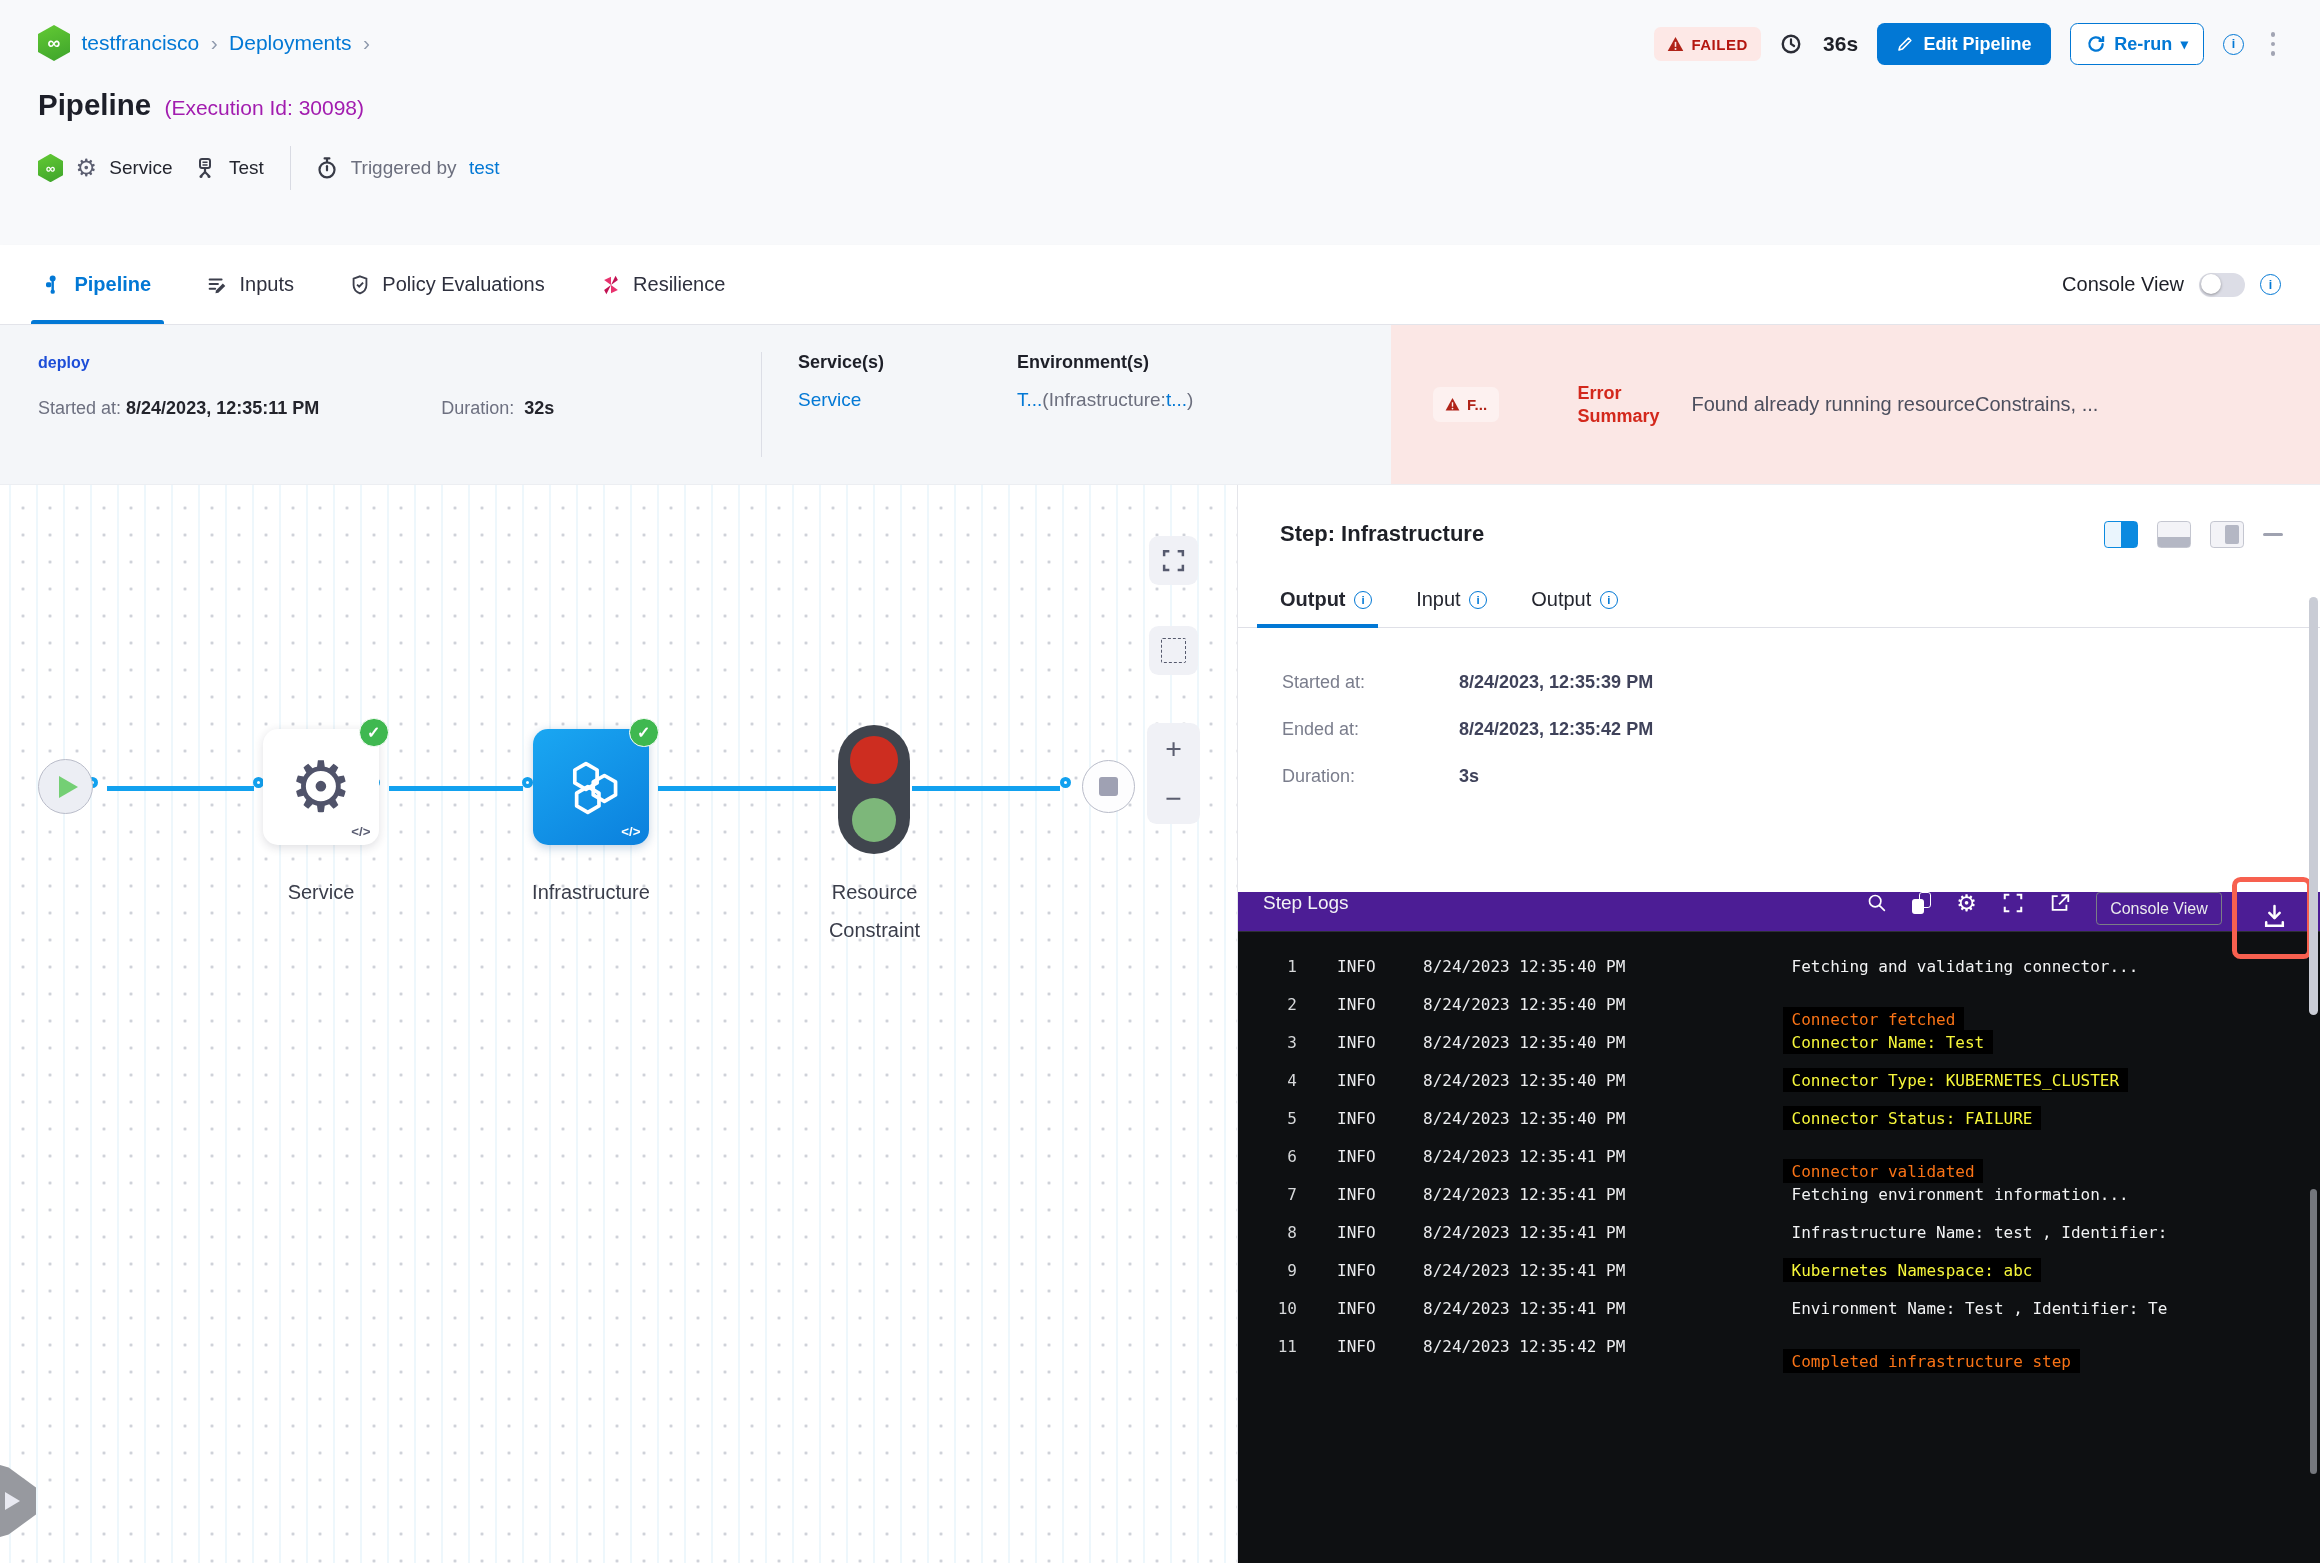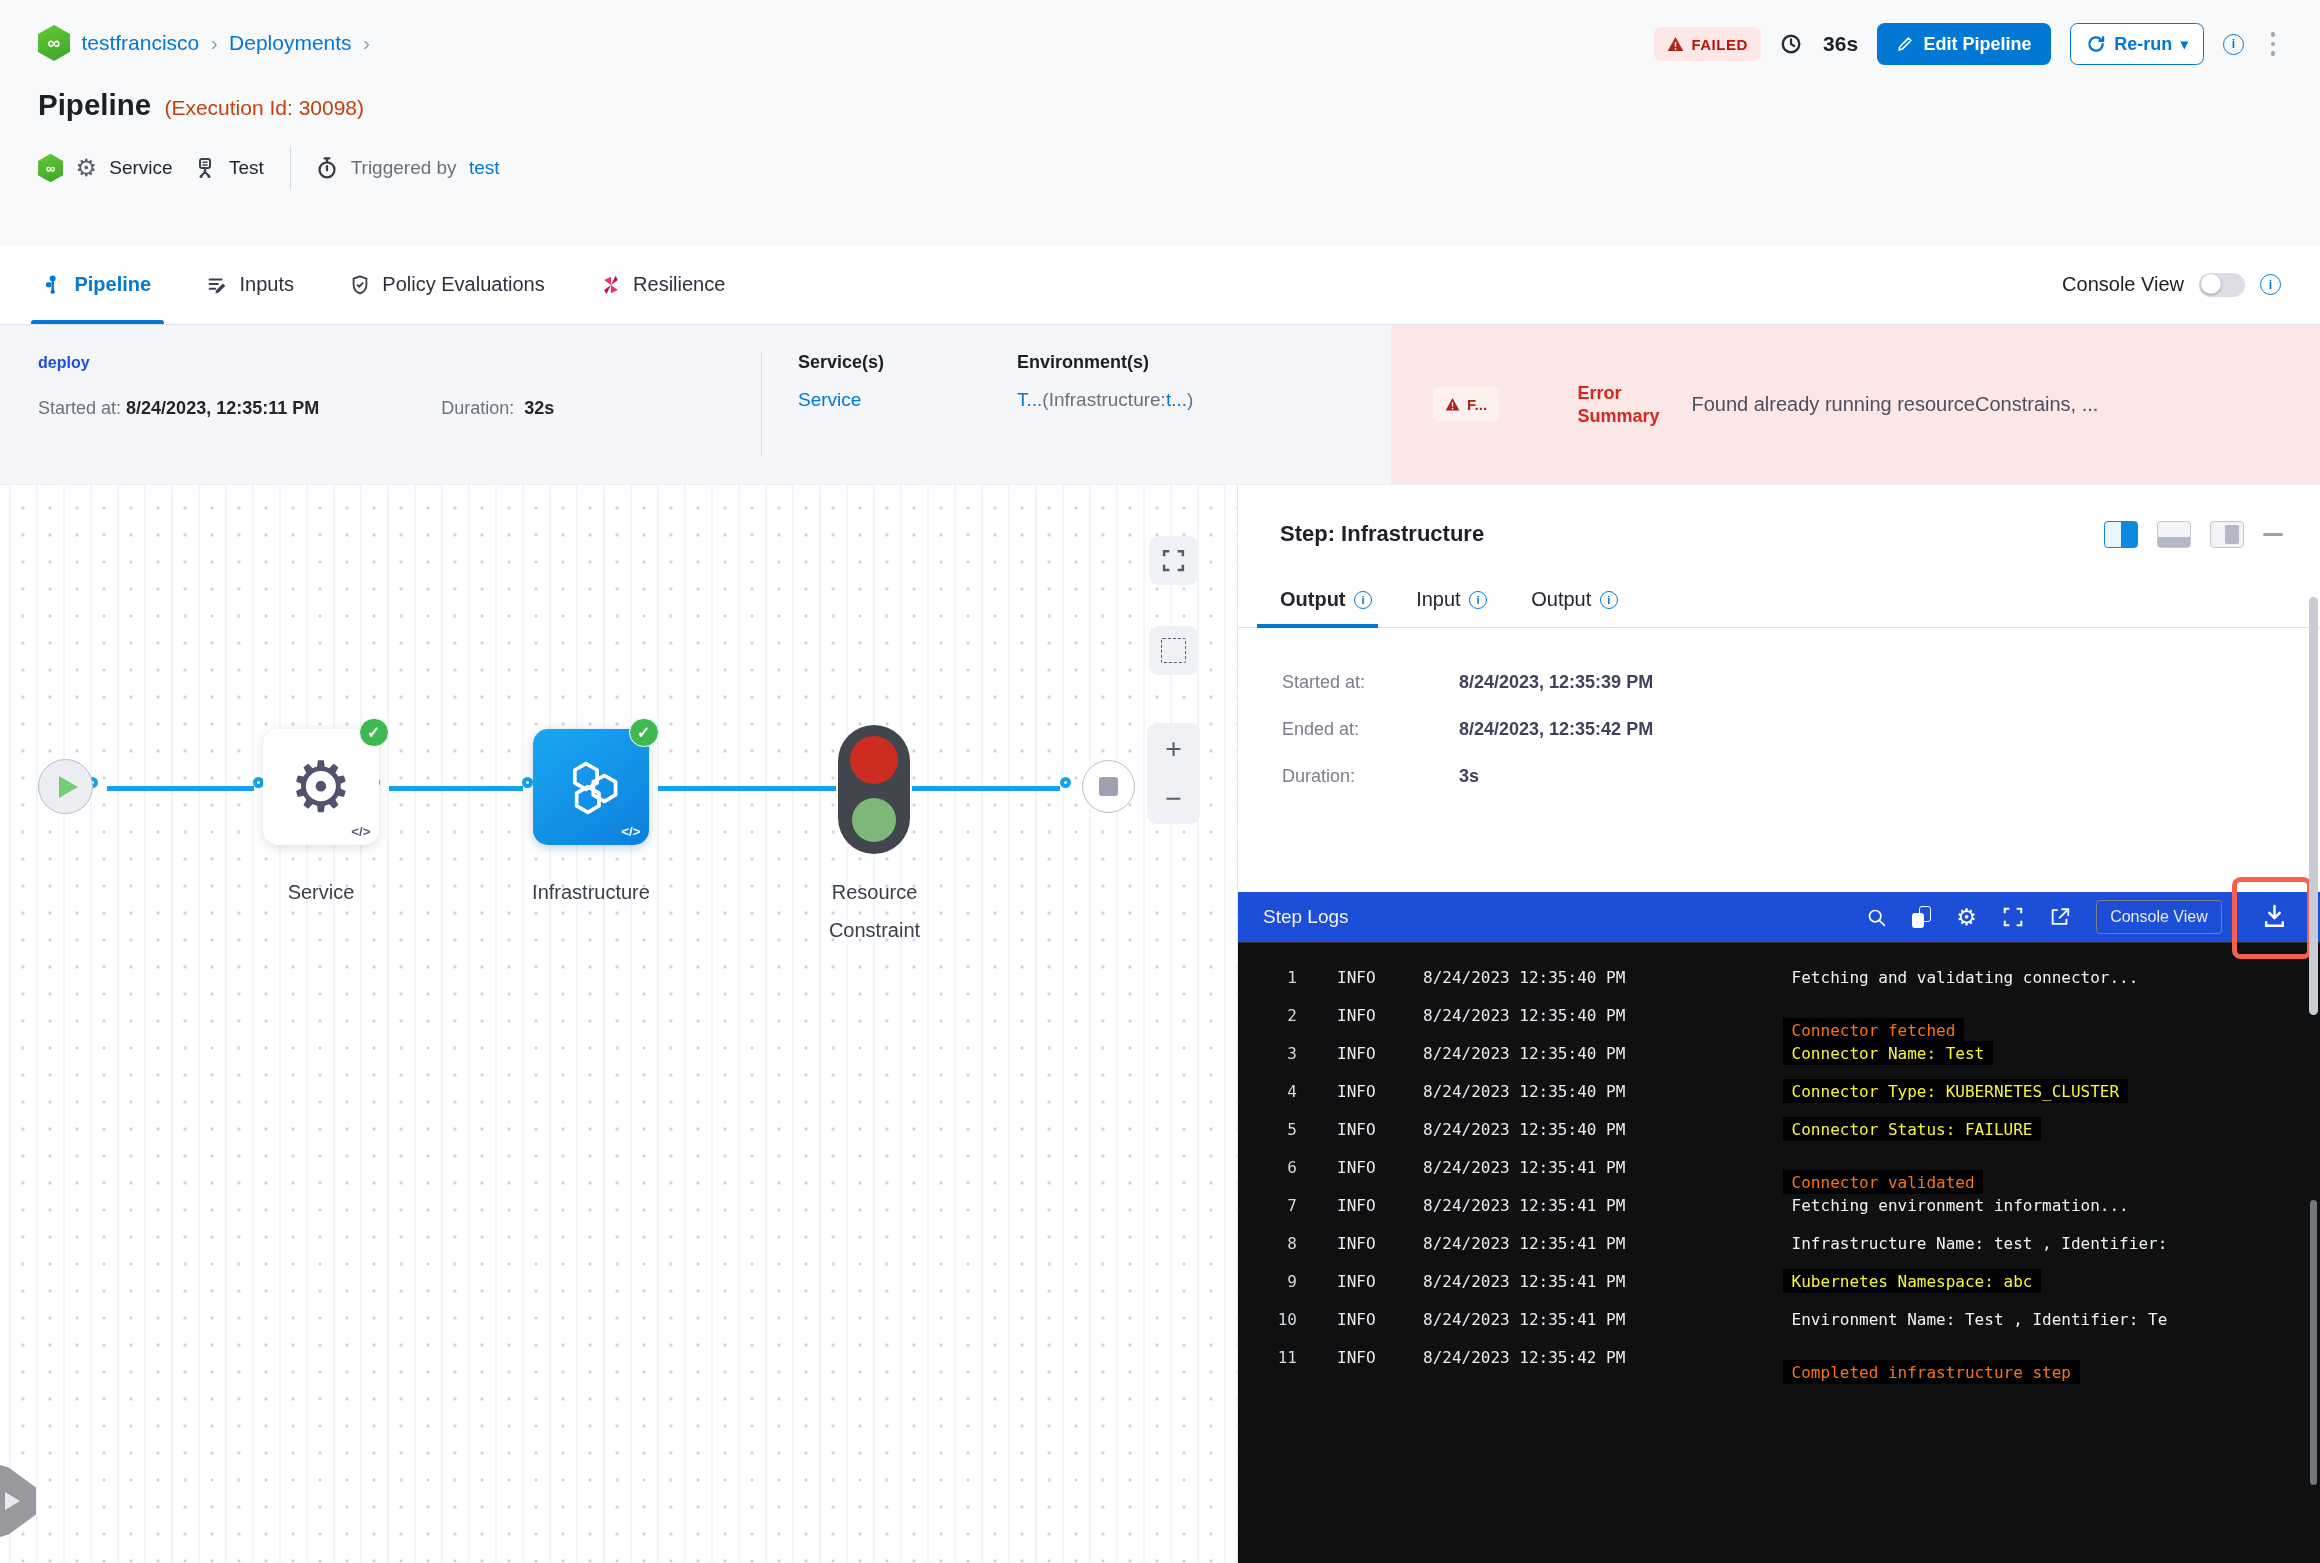--- a/index.html
+++ b/index.html
@@ -24,21 +24,21 @@
     padding:9.5px 15px; display:flex; align-items:center; gap:8.6px; cursor:pointer; font-family:inherit; }
   .caret { font-size:14.3px; color:#0278d5; }
   .info-circle { width:21px; height:21px; border:1.9px solid #0278d5; border-radius:50%; color:#0278d5;
     display:flex; align-items:center; justify-content:center; font-size:12.4px; font-weight:700; flex:none; }
   .info-sm { width:18px; height:18px; border:1.6px solid #0278d5; border-radius:50%; color:#0278d5;
     display:inline-flex; align-items:center; justify-content:center; font-size:11.4px; font-weight:700; flex:none; }
   .kebab { display:flex; flex-direction:column; gap:4.8px; padding:3.8px 7.6px; cursor:pointer; }
   .kebab i { width:4.8px; height:4.8px; background:#a2a5b3; border-radius:50%; }
   .title-row { display:flex; align-items:baseline; gap:13.3px; margin:27px 0 0 38px; }
   .page-title { font-size:29.5px; font-weight:700; color:#1d1f29; }
-  .exec-id { font-size:21px; color:#c2410c; }
+  .exec-id { font-size:21px; color:#a21caf; }
   .meta-row { display:flex; align-items:center; gap:12.4px; margin:24px 0 0 38px; font-size:19px; color:#24262f; }
   .hex-logo.sm { width:25px; height:28.5px; font-size:13.3px; }
   .gear-glyph { font-size:24px; color:#5b5e70; line-height:1; }
   .meta-div { width:1px; height:44px; background:#d9dbe3; margin:0 13.3px; }
   .trig-label { color:#6c6f7e; }
   .trig-user { color:#0278d5; }
 
   
   .tab-bar { height:80px; background:#fff; border-bottom:1px solid #e3e4ea; display:flex; align-items:center;
     padding-left:42px; gap:55px; position:relative; box-shadow:0 1.9px 3.8px rgba(40,41,61,.04); }
@@ -132,21 +132,21 @@
   .ptab { display:flex; align-items:center; gap:8.6px; font-size:20px; color:#24262f; padding-bottom:16px; position:relative; cursor:pointer; }
   .ptab.active { font-weight:700; }
   .ptab.active::after { content:""; position:absolute; left:-23px; right:-5.7px; bottom:-1px; height:3.8px; background:#0278d5; }
   .details-grid { padding:44px 0 0 44px; font-size:18px; }
   .d-row { display:flex; margin-bottom:26px; }
   .d-label { width:177px; color:#7a7d8c; }
   .d-value { color:#3f425a; font-weight:700; }
 
   
   .logs { position:absolute; left:0; right:0; top:407px; bottom:0; background:#0e1012; display:flex; flex-direction:column; }
-  .logs-header { height:51px; background:#1d4ed8; border-bottom:1px solid #2d2f33; display:flex; align-items:center;
+  .logs-header { height:40px; background:#4c1d95; border-bottom:1px solid #2d2f33; display:flex; align-items:flex-start;
     padding:0 99px 0 25px; gap:25px; position:relative; }
   .logs-title { color:#f2f3f5; font-size:19px; margin-right:auto; }
   .log-ic { display:flex; align-items:center; justify-content:center; cursor:pointer; flex:none; }
   .console-btn { border:1px solid #7b7f86; color:#eaebed; font-size:16px; padding:6.7px 13.3px; border-radius:3.8px;
     background:transparent; cursor:pointer; font-family:inherit; flex:none; }
   .dl-btn { position:absolute; right:34px; top:11.4px; cursor:pointer; }
   .dl-highlight { position:absolute; right:9.5px; top:-15px; width:80px; height:82px; border:5.7px solid #f7604f;
     border-radius:8.6px; pointer-events:none; z-index:6; }
   .ic-copy { position:relative; width:19px; height:22px; }
   .ic-copy .back { position:absolute; right:0; top:0; width:12.4px; height:16px; border:1.9px solid #fff; border-radius:2.9px; }

